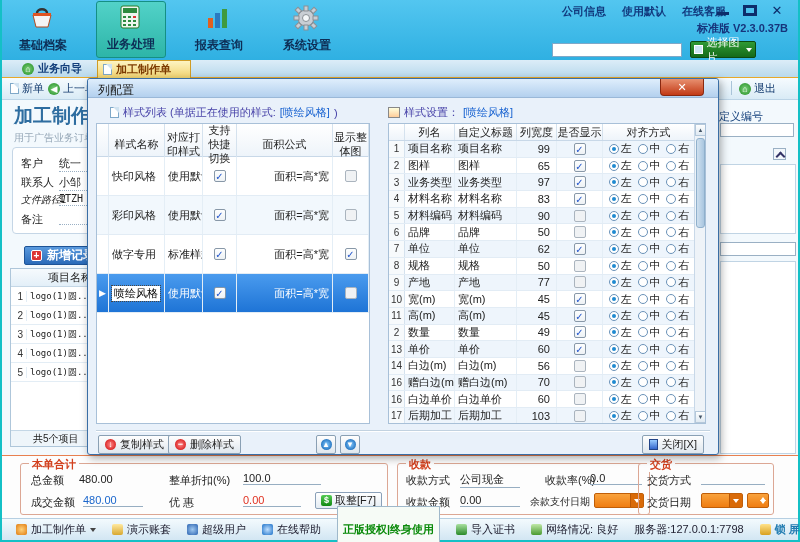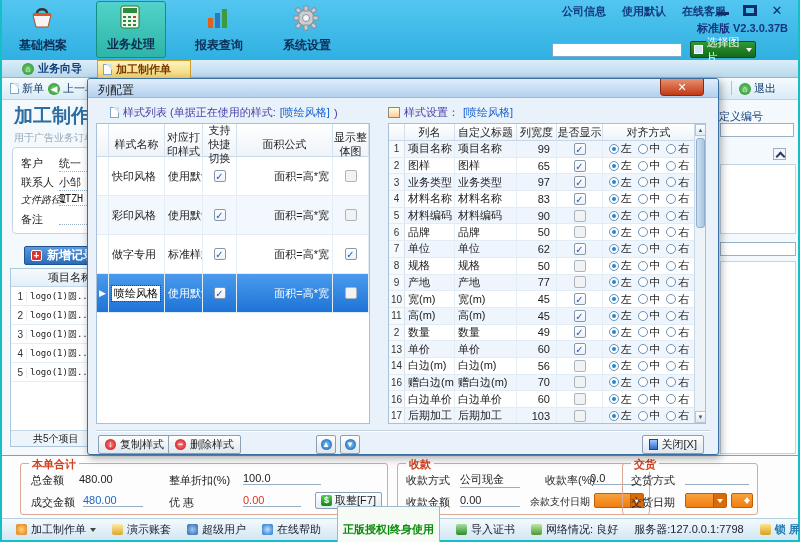--- a/index.html
+++ b/index.html
@@ -909,21 +909,21 @@
       <span class="gl" style="left:147px; top:9px;">收款率(%)</span>
       <span class="gv" style="left:192px; top:8px; width:52px;">0.0</span>
       <span class="gl" style="left:8px; top:31px;">收款金额</span>
       <span class="gv" style="left:62px; top:30px; width:60px;">0.00</span>
       <span class="gl" style="left:132px; top:31px; font-size:10px;">余款支付日期</span>
       <div class="orange-dd" style="left:196px; top:29px; width:50px;">
           <span class="arrow"></span>
         </div>
     </div>
 
-    <div class="group" style="left:620px; top:7px; width:136px; height:52px;">
+    <div class="group" style="left:636px; top:7px; width:136px; height:52px;">
       <span class="group-title">交货</span>
       <span class="gl" style="left:8px; top:9px;">交货方式</span>
       <span class="gv" style="left:62px; top:8px; width:64px;"></span>
       <span class="gl" style="left:8px; top:31px;">交货日期</span>
       <div class="orange-dd" style="left:62px; top:29px; width:42px;">
           <span class="arrow"></span>
         </div>
       <div class="spinner" style="left:108px; top:29px;"></div>
     </div>
   </div>

